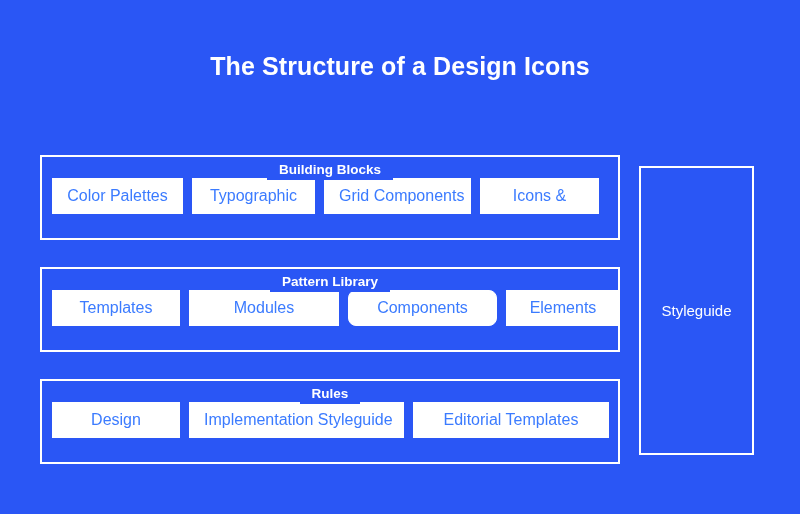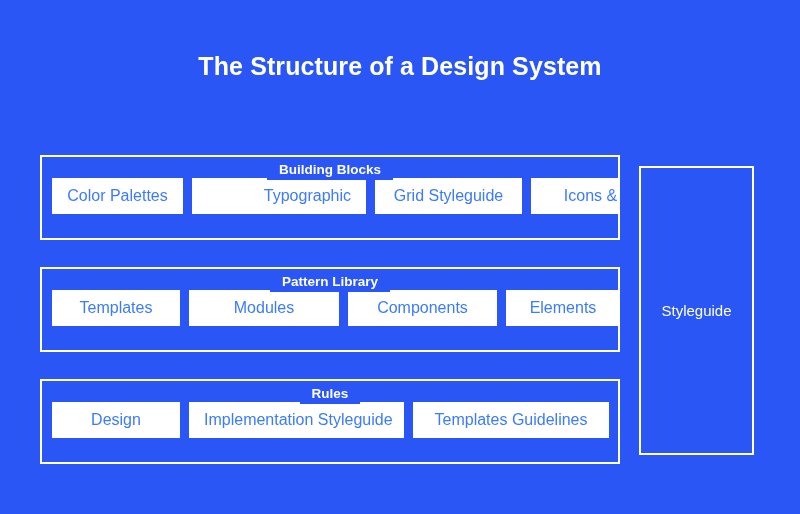--- a/index.html
+++ b/index.html
@@ -92,27 +92,27 @@
     line-height: 34px;
     text-align: center;
     font-size: 16px;
     padding: 0 14px;
     flex: 0 0 auto;
   }
 
   
   .group-blocks .chip { width: 131px; }
   .group-blocks .chip:nth-child(1) { width: 131px; }
-  .group-blocks .chip:nth-child(2) { width: 174px; text-align: right; }
+  .group-blocks .chip:nth-child(2) { width: 123px; }
   .group-blocks .chip:nth-child(3) { width: 147px; }
   .group-blocks .chip:nth-child(4) { width: 119px; }
 
   .group-pattern .chip:nth-child(1) { width: 128px; }
   .group-pattern .chip:nth-child(2) { width: 150px; }
-  .group-pattern .chip:nth-child(3) { width: 149px; }
+  .group-pattern .chip:nth-child(3) { width: 149px; border-radius: 8px; }
   .group-pattern .chip:nth-child(4) { width: 114px; }
 
   .group-rules .chip:nth-child(1) { width: 128px; }
   .group-rules .chip:nth-child(2) { width: 215px; }
   .group-rules .chip:nth-child(3) { width: 196px; }
 
   
   #styleguide-panel {
     position: absolute;
     left: 639px;
@@ -127,30 +127,30 @@
   }
   #styleguide-panel .label {
     color: #ffffff;
     font-size: 15px;
     line-height: 20px;
   }
 </style>
 </head>
 <body>
 
-<div id="page-title">The Structure of a Design System</div>
+<div id="page-title">The Structure of a Design Icons</div>
 
 <div id="groups-column">
 
   <div class="group group-blocks">
     <div class="group-frame">
       <div class="group-items">
         <div class="chip">Color Palettes</div>
         <div class="chip">Typographic</div>
-        <div class="chip">Grid Styleguide</div>
+        <div class="chip">Grid Components</div>
         <div class="chip">Icons &amp;</div>
       </div>
     </div>
     <div class="group-legend">
       <span>Building Blocks</span>
     </div>
   </div>
 
   <div class="group group-pattern">
     <div class="group-frame">
@@ -164,21 +164,21 @@
     <div class="group-legend">
       <span>Pattern Library</span>
     </div>
   </div>
 
   <div class="group group-rules">
     <div class="group-frame">
       <div class="group-items">
         <div class="chip">Design</div>
         <div class="chip">Implementation Styleguide</div>
-        <div class="chip">Templates Guidelines</div>
+        <div class="chip">Editorial Templates</div>
       </div>
     </div>
     <div class="group-legend">
       <span>Rules</span>
     </div>
   </div>
 
 </div>
 
 <div id="styleguide-panel">

